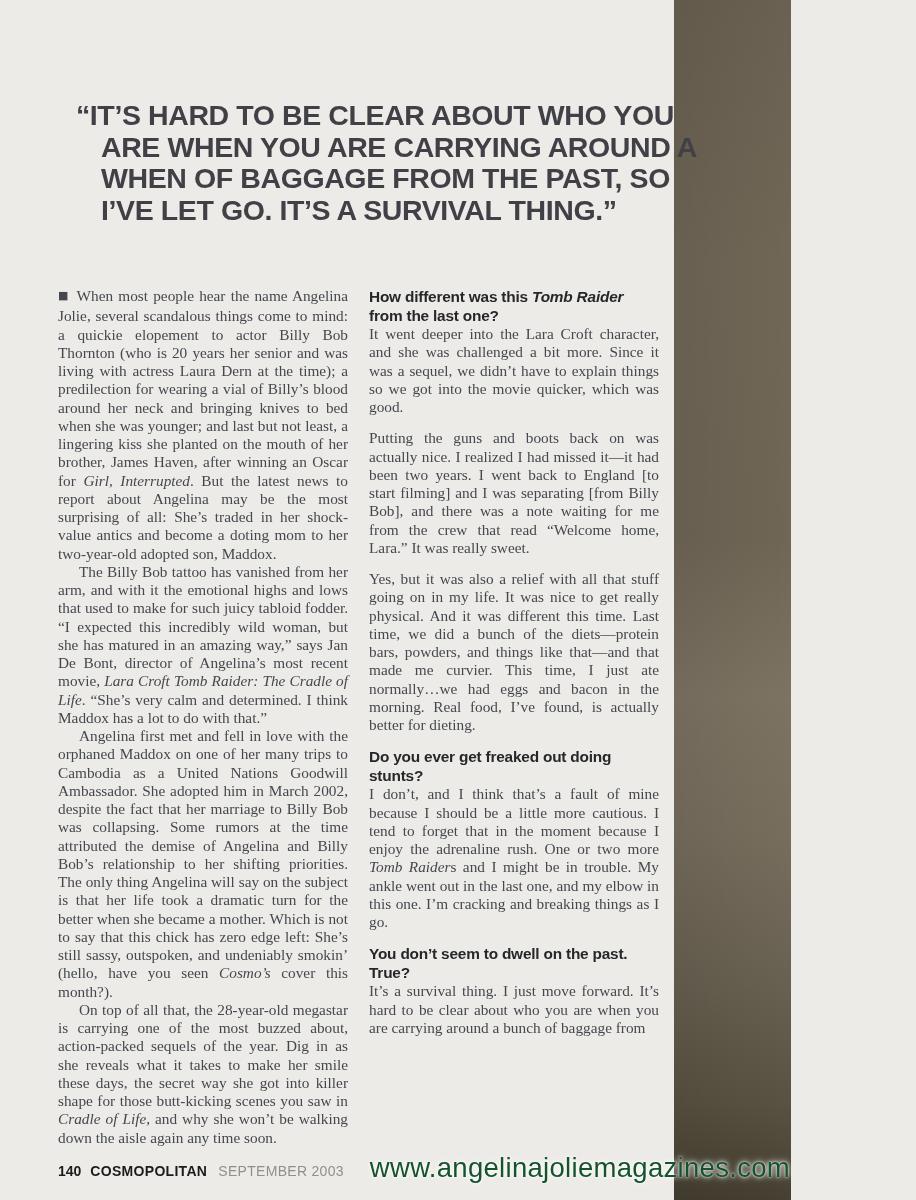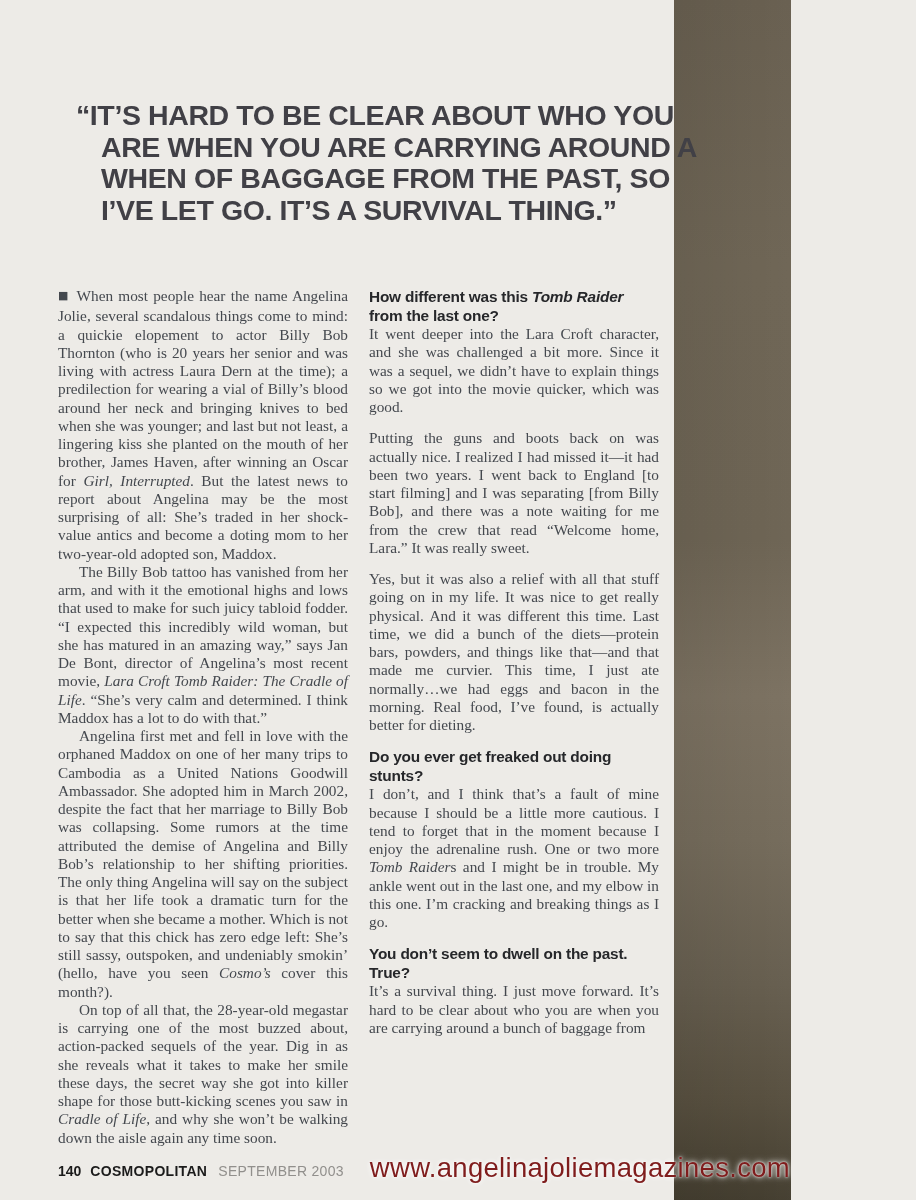--- a/index.html
+++ b/index.html
@@ -65,21 +65,21 @@
     font-family:"Liberation Sans", sans-serif;
     font-size:14px; color:#1b1b1b;
   }
   .footer .pn  { font-weight:bold; margin-right:9px; }
   .footer .mag { font-weight:bold; margin-right:11px; letter-spacing:0.3px; }
   .footer .issue { color:#918f8c; letter-spacing:0.3px; }
   
   .watermark {
     position:absolute; top:1152px; right:1px;
     font-family:"Liberation Sans", sans-serif;
-    font-size:27.5px; letter-spacing:0.3px; color:#7f1d1d;
+    font-size:27.5px; letter-spacing:0.3px; color:#14532d;
     text-shadow:0 0 2px rgba(255,255,255,0.95), 0 0 5px rgba(255,255,255,0.85), 0 0 9px rgba(255,255,255,0.6);
   }
 </style>
 </head>
 <body>
 
 <div class="page">
 
   <div class="strip"></div>
 

